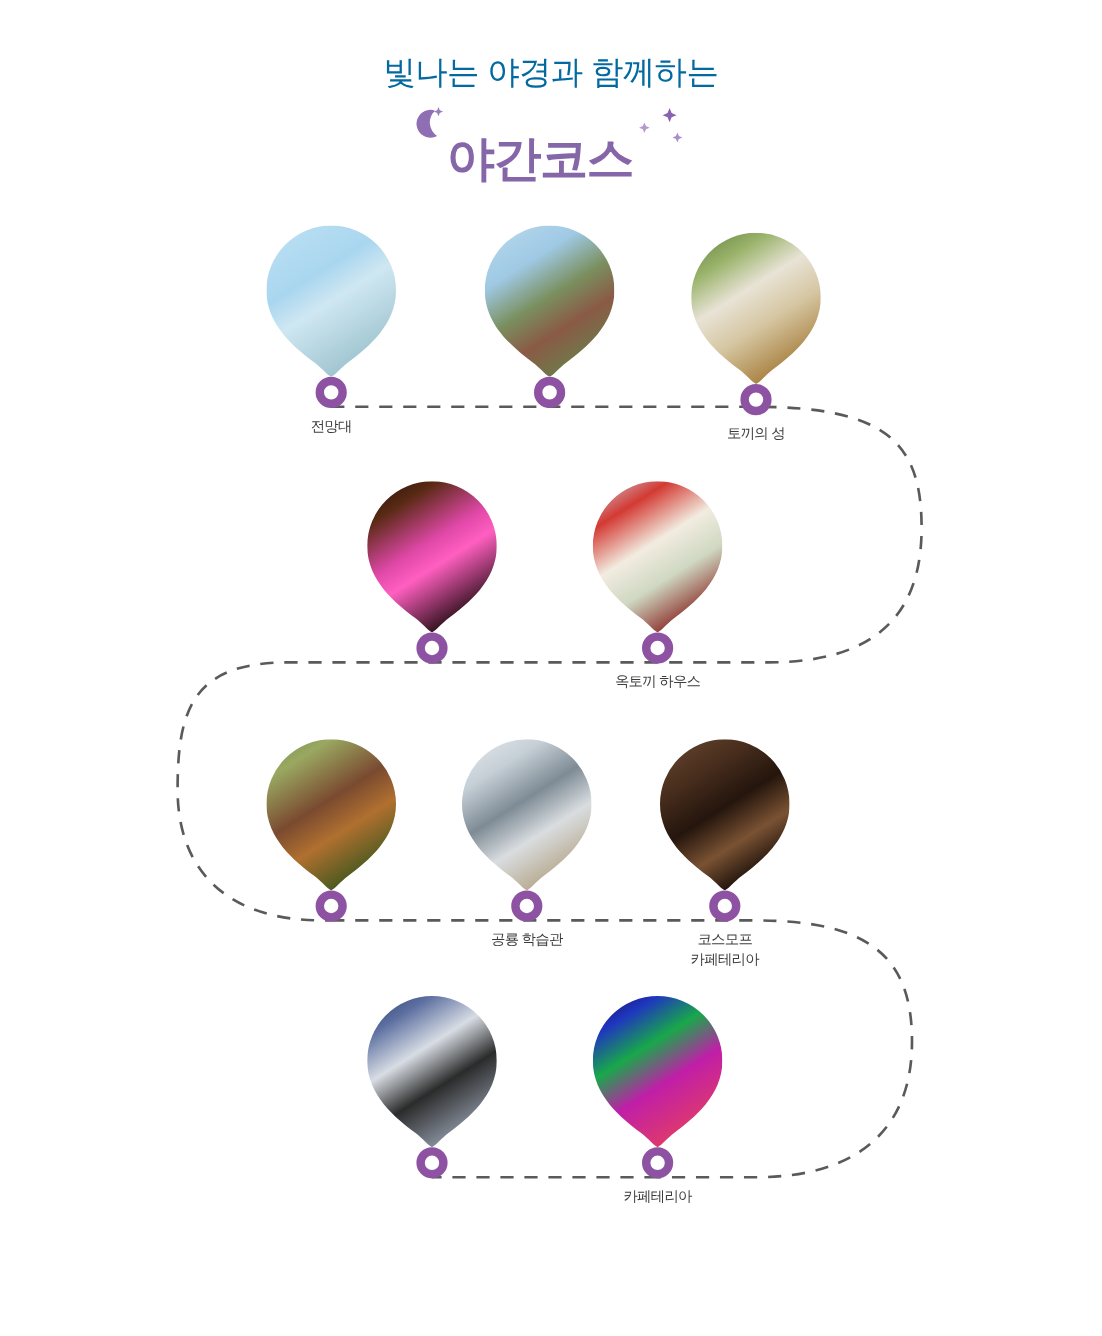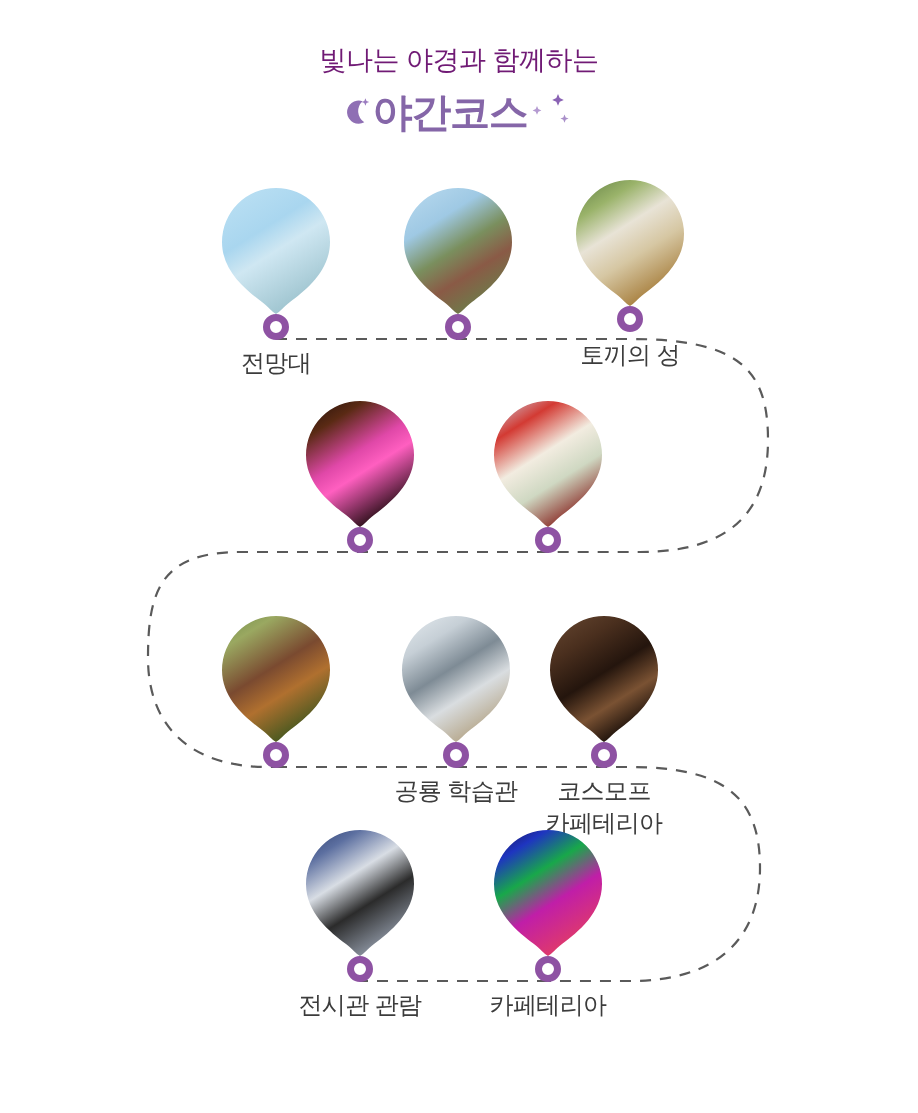--- a/index.html
+++ b/index.html
@@ -25,27 +25,27 @@
     height: 170px;
     text-align: center;
     user-select: none;
   }
   .header-sub {
     margin: 0;
     padding-top: 44px;
     font-size: 27px;
     font-weight: 500;
     letter-spacing: -0.5px;
-    color: #701a75;
+    color: #0369a1;
     line-height: 1.2;
   }
   .header-title-row {
     margin-top: 10px;
     display: flex;
-    align-items: center;
+    align-items: flex-start;
     justify-content: center;
     height: 52px;
   }
   .header-title {
     font-size: 40px;
     font-weight: bold;
     letter-spacing: -1.2px;
     color: #8566a8;
     line-height: 1;
     white-space: nowrap;
@@ -86,21 +86,21 @@
     height: 26px;
     margin: 0 auto;
     border-radius: 50%;
     border: 7px solid #8e52a3;
     background: #ffffff;
     position: relative;
     z-index: 3;
   }
   .stop-label {
     margin-top: 7px;
-    font-size: 24px;
+    font-size: 12px;
     font-weight: 500;
     letter-spacing: -0.6px;
     color: #3c3c3c;
     line-height: 1.35;
     white-space: pre-line;
   }
 </style>
 </head>
 <body>
 
@@ -185,21 +185,21 @@
               <path d="M56 2a54 54 0 0 1 54 54c0 29-24 48-40 60-6 4.6-10.2 10-14 12-3.8-2-8-7.4-14-12C26 104 2 85 2 56A54 54 0 0 1 56 2z"></path>
             </clipPath>
           </defs>
           <g clip-path="url(#clip_g0_1)">
             <rect x="0" y="0" width="112" height="128" fill="url(#g0_1)"></rect>
           </g>
         </svg>
       </div>
       <div class="marker-dot"></div>
     </div>
-    <div class="stop" style="left: 630px; top: 178px;">
+    <div class="stop" style="left: 630px; top: 192px;">
       <div class="pin">
         <svg class="pin-shape" viewBox="0 0 112 128">
           <defs>
             <linearGradient id="g0_2" x1="0" y1="0" x2="0.55" y2="1">
               <stop offset="0%" stop-color="#5c7a40"></stop>
               <stop offset="26%" stop-color="#9ab36a"></stop>
               <stop offset="48%" stop-color="#e8e3d6"></stop>
               <stop offset="70%" stop-color="#d6c7a3"></stop>
               <stop offset="100%" stop-color="#a8803f"></stop>
             </linearGradient>
@@ -251,20 +251,21 @@
             <clipPath id="clip_g1_1">
               <path d="M56 2a54 54 0 0 1 54 54c0 29-24 48-40 60-6 4.6-10.2 10-14 12-3.8-2-8-7.4-14-12C26 104 2 85 2 56A54 54 0 0 1 56 2z"></path>
             </clipPath>
           </defs>
           <g clip-path="url(#clip_g1_1)">
             <rect x="0" y="0" width="112" height="128" fill="url(#g1_1)"></rect>
           </g>
         </svg>
       </div>
       <div class="marker-dot"></div>
+      <div class="stop-label">옥토끼 하우스</div>
     </div>
     <div class="stop" style="left: 276px; top: 614px;">
       <div class="pin">
         <svg class="pin-shape" viewBox="0 0 112 128">
           <defs>
             <linearGradient id="g2_0" x1="0" y1="0" x2="0.55" y2="1">
               <stop offset="0%" stop-color="#6f8c4a"></stop>
               <stop offset="22%" stop-color="#9aa861"></stop>
               <stop offset="52%" stop-color="#7a4a30"></stop>
               <stop offset="72%" stop-color="#b0702f"></stop>
@@ -274,21 +275,21 @@
               <path d="M56 2a54 54 0 0 1 54 54c0 29-24 48-40 60-6 4.6-10.2 10-14 12-3.8-2-8-7.4-14-12C26 104 2 85 2 56A54 54 0 0 1 56 2z"></path>
             </clipPath>
           </defs>
           <g clip-path="url(#clip_g2_0)">
             <rect x="0" y="0" width="112" height="128" fill="url(#g2_0)"></rect>
           </g>
         </svg>
       </div>
       <div class="marker-dot"></div>
     </div>
-    <div class="stop" style="left: 456px; top: 614px;">
+    <div class="stop" style="left: 439px; top: 614px;">
       <div class="pin">
         <svg class="pin-shape" viewBox="0 0 112 128">
           <defs>
             <linearGradient id="g2_1" x1="0" y1="0" x2="0.55" y2="1">
               <stop offset="0%" stop-color="#e8eef2"></stop>
               <stop offset="28%" stop-color="#c6cfd6"></stop>
               <stop offset="52%" stop-color="#7e8b95"></stop>
               <stop offset="74%" stop-color="#d9dde0"></stop>
               <stop offset="100%" stop-color="#b7a98e"></stop>
             </linearGradient>
@@ -342,21 +343,20 @@
             <clipPath id="clip_g3_0">
               <path d="M56 2a54 54 0 0 1 54 54c0 29-24 48-40 60-6 4.6-10.2 10-14 12-3.8-2-8-7.4-14-12C26 104 2 85 2 56A54 54 0 0 1 56 2z"></path>
             </clipPath>
           </defs>
           <g clip-path="url(#clip_g3_0)">
             <rect x="0" y="0" width="112" height="128" fill="url(#g3_0)"></rect>
           </g>
         </svg>
       </div>
       <div class="marker-dot"></div>
-      <div class="stop-label">전시관 관람</div>
     </div>
     <div class="stop" style="left: 548px; top: 828px;">
       <div class="pin">
         <svg class="pin-shape" viewBox="0 0 112 128">
           <defs>
             <linearGradient id="g3_1" x1="0" y1="0" x2="0.55" y2="1">
               <stop offset="0%" stop-color="#1a0b3a"></stop>
               <stop offset="22%" stop-color="#1e35c0"></stop>
               <stop offset="44%" stop-color="#18a84a"></stop>
               <stop offset="68%" stop-color="#c01ea8"></stop>

